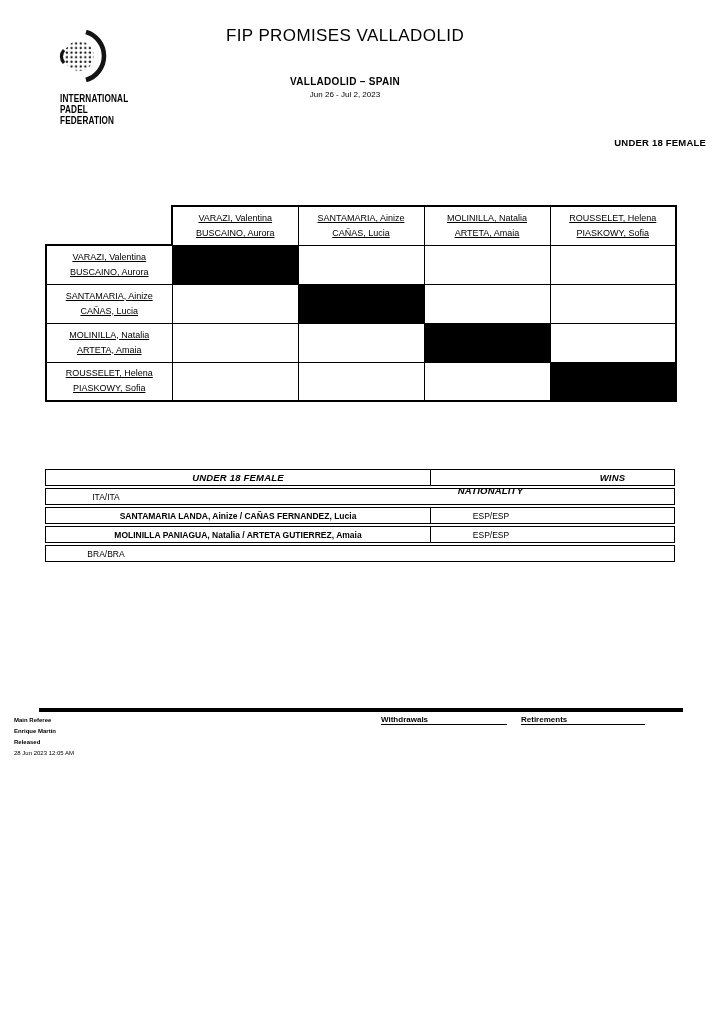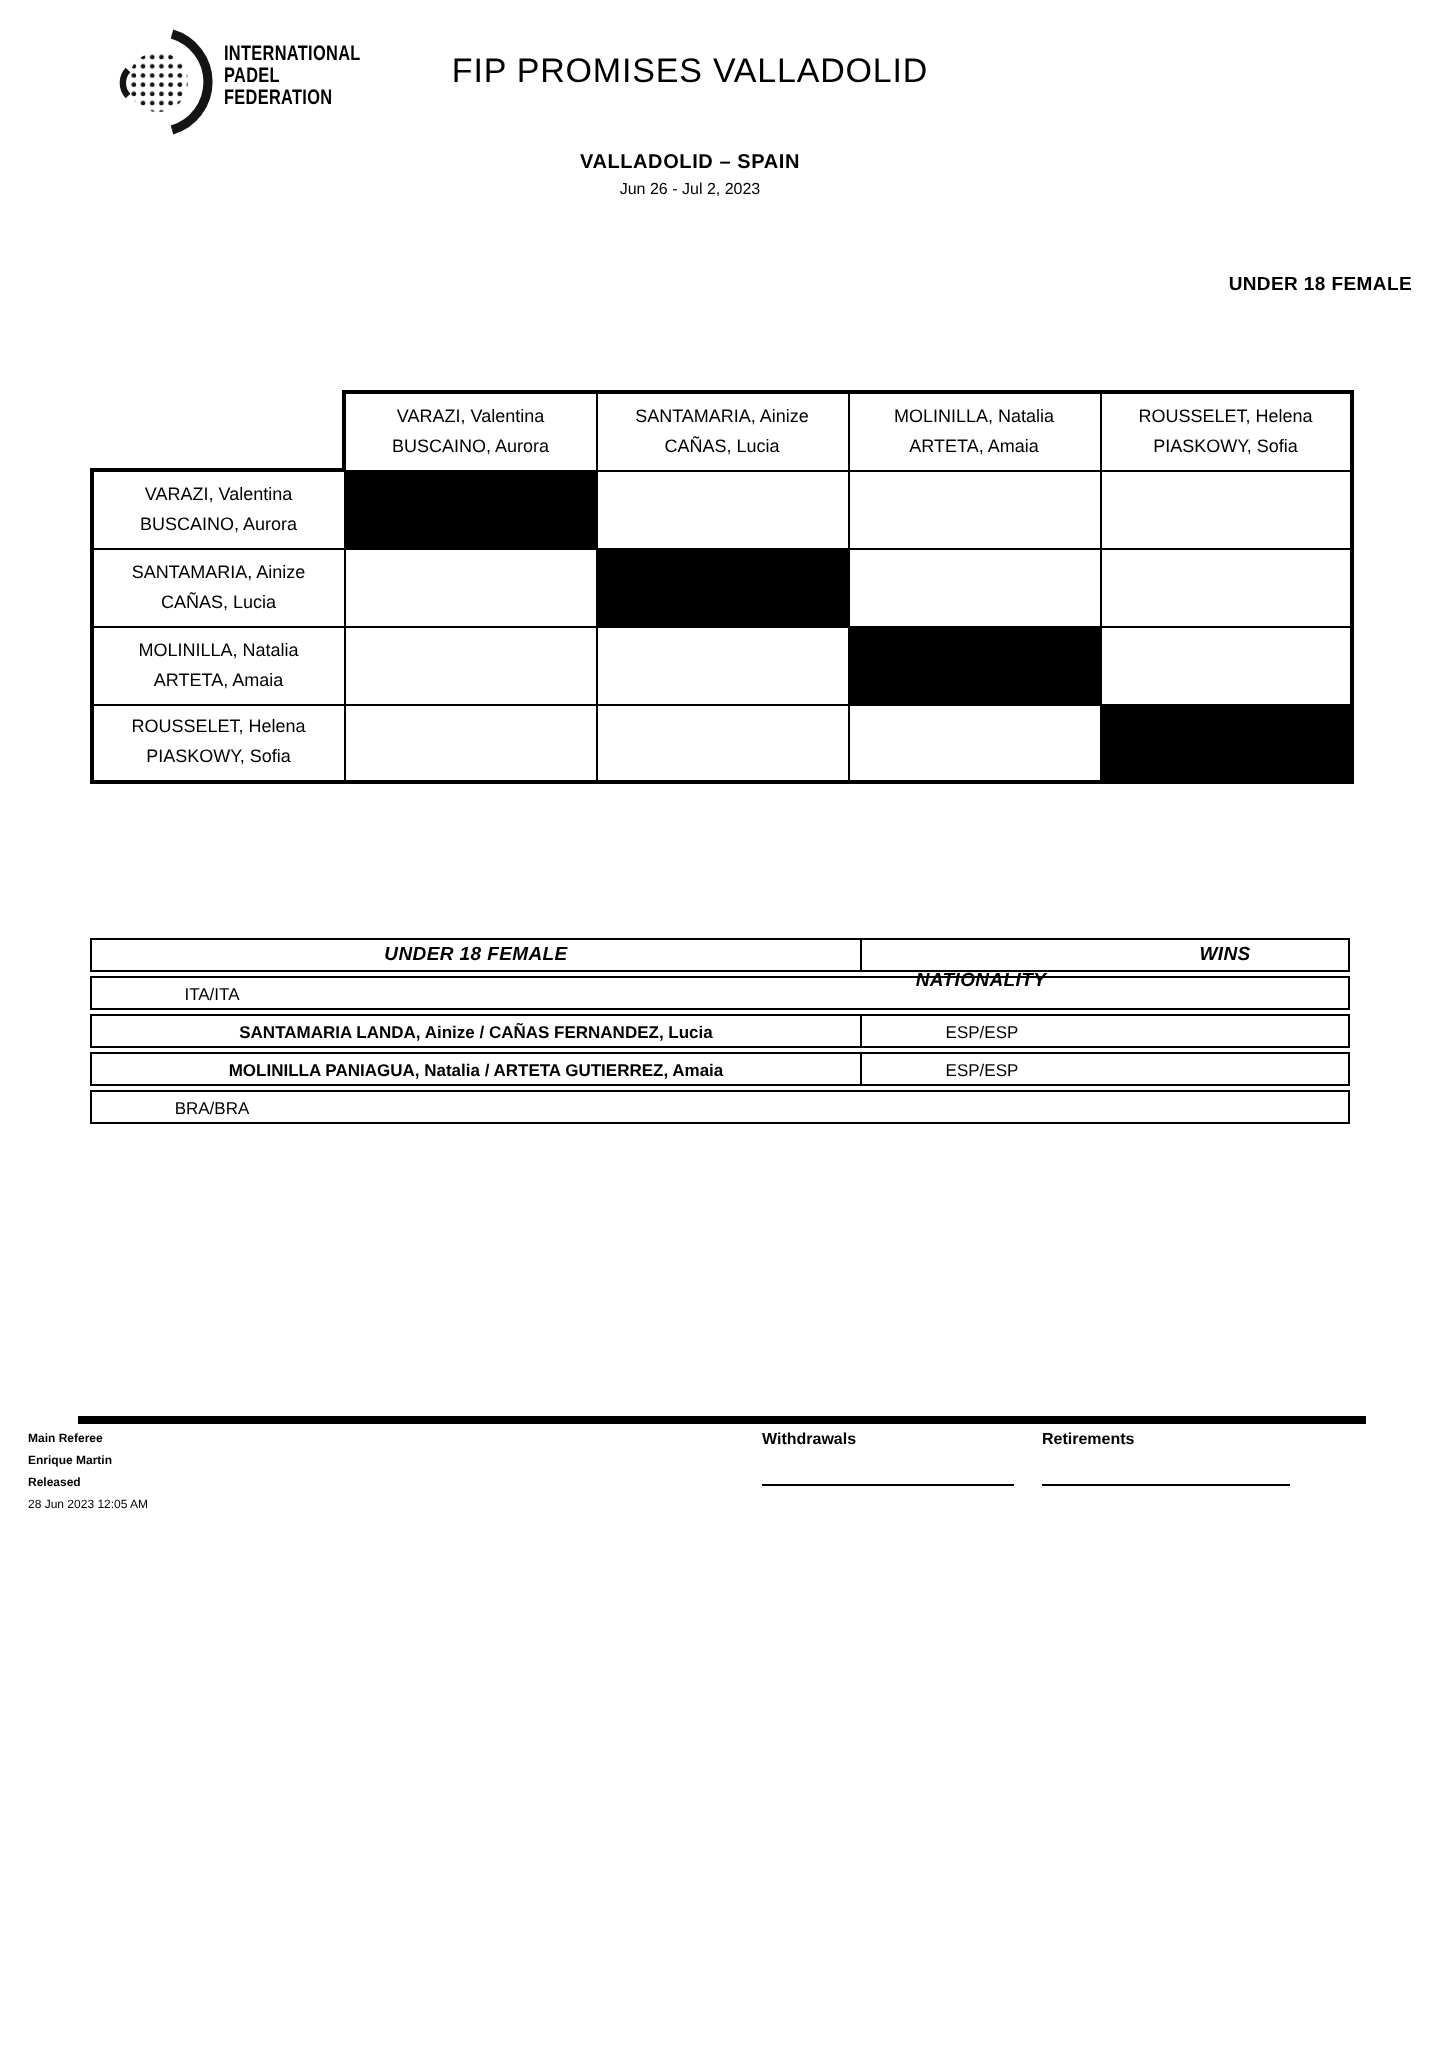--- a/index.html
+++ b/index.html
@@ -4,36 +4,36 @@
 <style>
   html,body{margin:0;padding:0;}
   body{
     width:724px;height:1024px;background:#ffffff;color:#000;
     font-family:"Liberation Sans","DejaVu Sans",sans-serif;
     position:relative;overflow:hidden;
   }
   .page{position:absolute;inset:0;}
 
   
-  .logo{position:absolute;left:56px;top:13px;display:flex;align-items:flex-start;}
+  .logo{position:absolute;left:56px;top:28px;display:flex;align-items:flex-start;flex-direction:column;}
   .logo-icon{width:52px;height:56px;}
   .logo-text{
     margin-left:4px;margin-top:9px;font-weight:bold;font-size:10.5px;line-height:10.8px;
     letter-spacing:.2px;transform:scaleX(.78);transform-origin:left top;white-space:nowrap;
   }
   .title-block{position:absolute;left:145px;top:26px;width:400px;text-align:center;}
   .doc-title{font-size:17px;font-weight:normal;letter-spacing:.4px;white-space:nowrap;}
   .doc-subtitle{margin-top:30px;font-size:10px;font-weight:bold;letter-spacing:.3px;}
   .doc-dates{margin-top:3px;font-size:8px;text-align:center;}
   .category-label{
     position:absolute;top:137px;right:18px;font-size:9.5px;font-weight:bold;letter-spacing:.2px;
   }
 
   
-  .matrix{position:absolute;left:45px;top:195px;border-collapse:collapse;table-layout:fixed;}
+  .matrix{position:absolute;left:45px;top:205px;border-collapse:collapse;table-layout:fixed;text-decoration:underline;}
   .matrix td{
     width:126px;height:39px;box-sizing:border-box;border:1px solid #000;
     font-size:9px;line-height:15px;text-align:center;vertical-align:middle;padding:0;
     background:#fff;
   }
   .matrix td.corner{border:none;background:transparent;}
   .matrix tr.hrow td{border-top-width:2px;}
   .matrix tr.hrow td.first-data{border-left-width:2px;}
   .matrix td.col-head-last,.matrix td.last-col{border-right-width:2px;}
   .matrix tr.lastrow td{border-bottom-width:2px;}
@@ -55,21 +55,21 @@
   .st-row.hdr .st-cell{font-weight:bold;font-style:italic;font-size:9.5px;letter-spacing:.2px;}
   .st-row.data .st-cell{font-weight:bold;font-size:8.5px;}
   .st-row.data .st-nat{font-weight:normal;font-size:8.5px;}
 
   
   .footer-bar{position:absolute;left:39px;top:708px;width:644px;height:4px;background:#000;}
   .referee-block{position:absolute;left:14px;top:715px;font-size:6px;line-height:11px;}
   .referee-block .b{font-weight:bold;}
   .wd-label,.rt-label{
     position:absolute;top:715px;font-size:8px;font-weight:bold;
-    border-bottom:1.5px solid #000;padding-bottom:18px;
+    border-bottom:1.5px solid #000;padding-bottom:0;
   }
   .wd-label{left:381px;width:126px;}
   .rt-label{left:521px;width:124px;}
 </style>
 </head>
 <body>
 
 <div class="page">
 
   <div class="logo">

